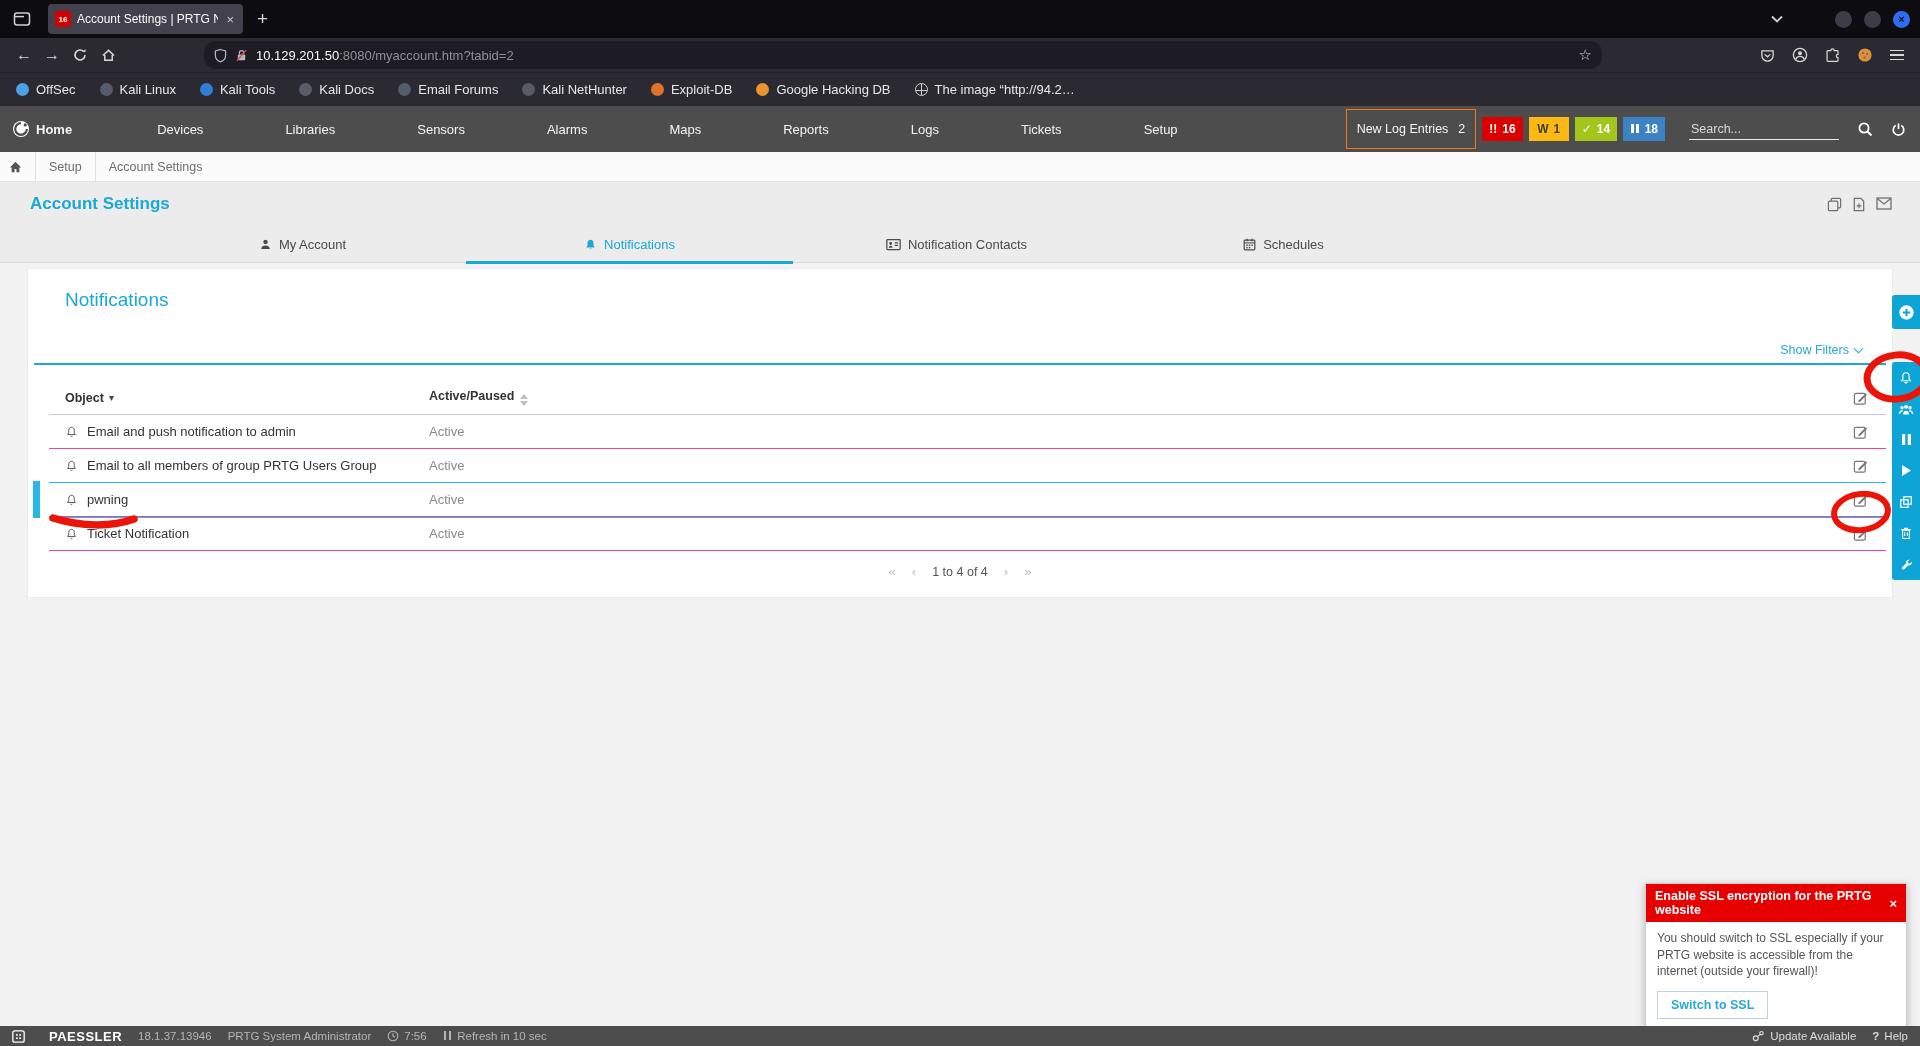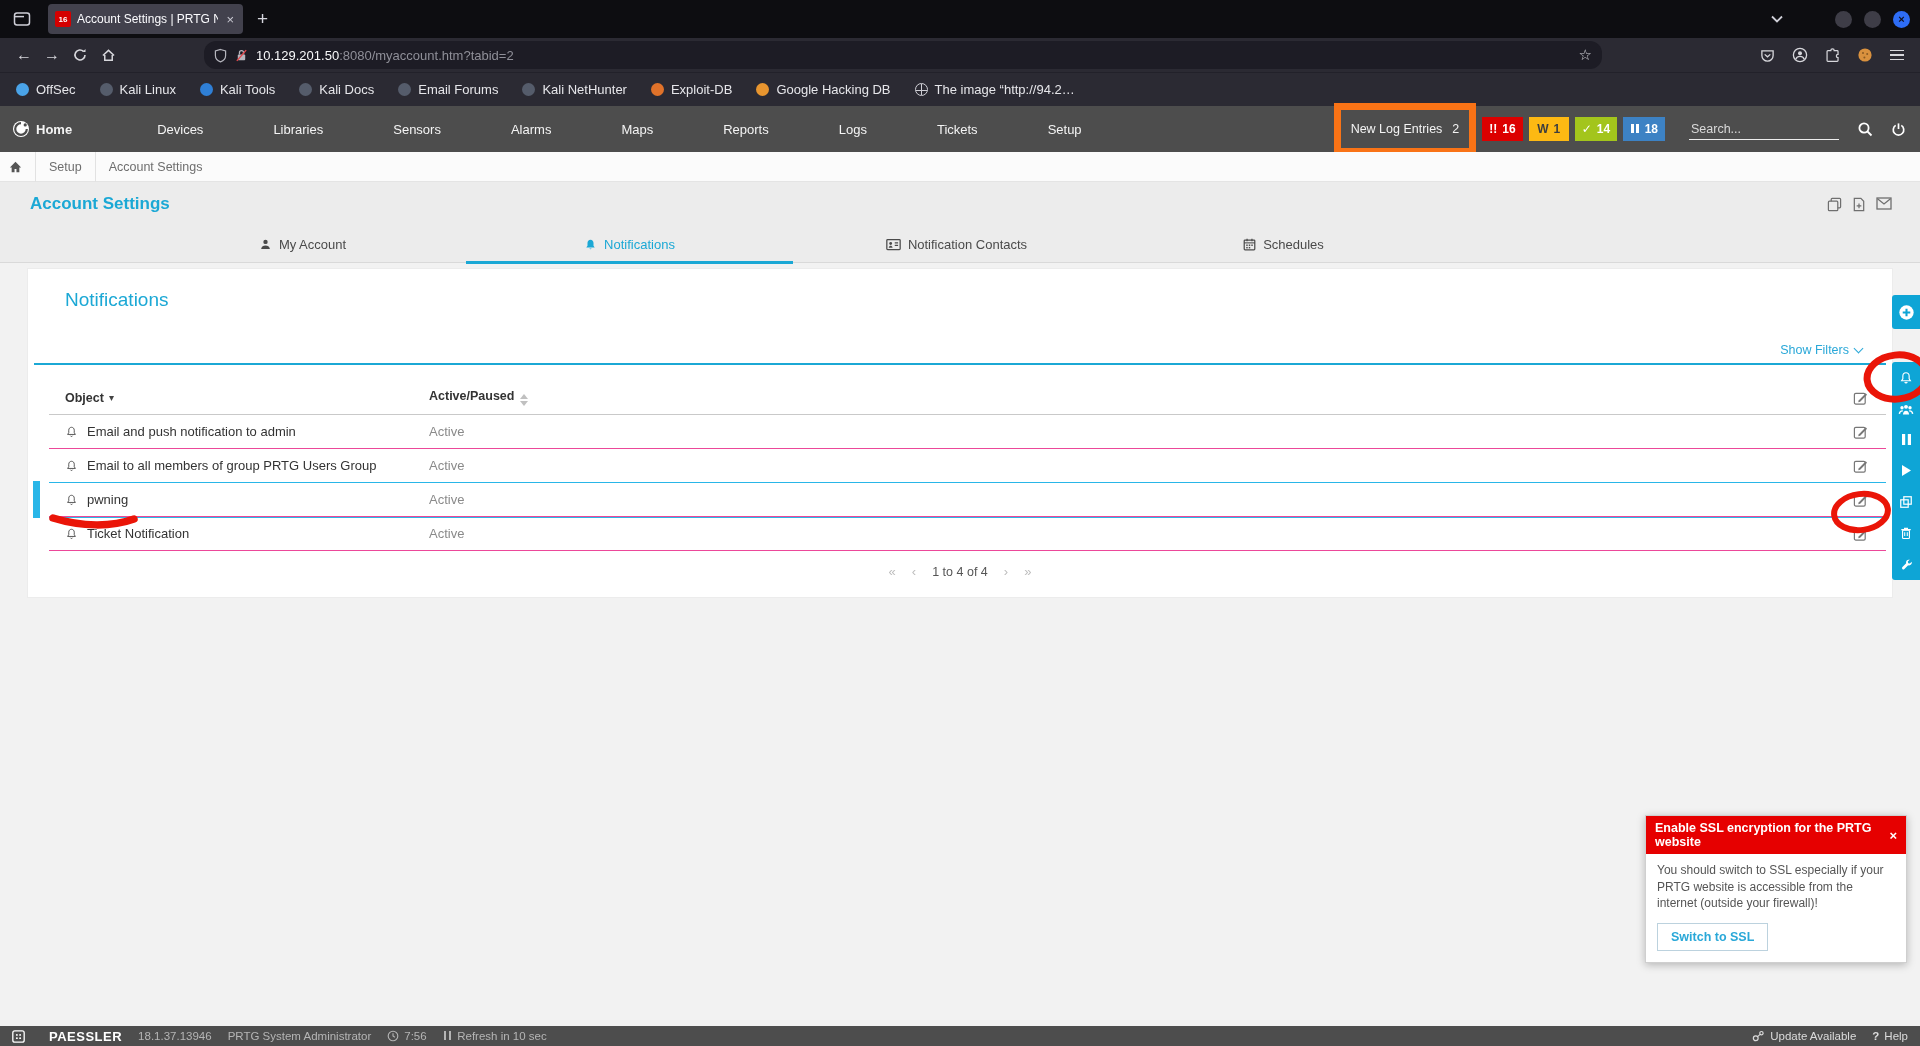--- a/index.html
+++ b/index.html
@@ -42,24 +42,24 @@
   .bm { display:flex; align-items:center; gap:7px; }
   .bm .dot { width:13px; height:13px; border-radius:50%; flex:0 0 13px; }
   .bm .globe { width:13px; height:13px; border:1.4px solid #cfcfd6; border-radius:50%; position:relative; }
   .bm .globe:before { content:""; position:absolute; left:50%; top:0; bottom:0; width:1px; background:#cfcfd6; }
   .bm .globe:after { content:""; position:absolute; top:50%; left:0; right:0; height:1px; background:#cfcfd6; }
 
   
   .prtgnav { position:absolute; top:106px; left:0; width:1920px; height:46px; background:#4d4d4d;
              display:flex; align-items:center; color:#f4f4f4; font-size:13px; }
   .brand { display:flex; align-items:center; gap:6px; margin-left:12px; font-weight:bold; }
-  .mainmenu { display:flex; margin-left:52px; gap:4px; }
+  .mainmenu { display:flex; margin-left:52px; gap:16px; }
   .mitem { padding:0 33px; cursor:pointer; }
   .nav-right { display:flex; align-items:center; margin-left:auto; gap:6px; padding-right:14px; }
-  .logbtn { border:7px solid #f97316; padding:12px 10px; font-size:12.5px; display:flex; gap:10px; align-items:center; }
+  .logbtn { border:1px solid #f97316; padding:12px 10px; font-size:12.5px; display:flex; gap:10px; align-items:center; }
   .badge { height:24px; min-width:40px; display:flex; align-items:center; justify-content:center;
            gap:5px; font-size:12px; font-weight:bold; padding:0 7px; color:#fff; }
   .badge.alarms { background:#dc0000; }
   .badge.warn  { background:#fdb913; color:#3e3e3e; }
   .badge.ok    { background:#a3c51c; }
   .badge.paused{ background:#3d82c4; }
   .pbars span { display:inline-block; width:2.6px; height:9px; background:currentColor; margin:0 1.1px; }
   .searchwrap { margin-left:18px; border-bottom:1px solid #ededed; }
   .searchwrap input { background:transparent; border:none; outline:none; width:150px; color:#fff;
                       font-size:12.5px; padding:3px 2px; font-family:inherit; }
@@ -117,21 +117,21 @@
 
   
   .side-add { position:absolute; top:295px; right:0; width:28px; height:34px; background:#0ea5d6;
               border-radius:3px 0 0 3px; display:flex; align-items:center; justify-content:center; color:#fff; }
   .side-tools { position:absolute; top:362px; right:0; width:28px; height:218px; background:#0ea5d6;
                 border-radius:3px 0 0 3px; display:flex; flex-direction:column; align-items:center;
                 justify-content:space-between; padding:9px 0; color:#fff; }
   .side-tools .sic { cursor:pointer; }
 
   
-  .ssl { position:absolute; left:1645px; top:815px; width:262px; background:#fff;
+  .ssl { position:absolute; left:1645px; top:883px; width:262px; background:#fff;
          border:1px solid #cfcfcf; box-shadow:0 2px 8px rgba(0,0,0,.25); font-size:12px; }
   .ssl-head { background:#e60000; color:#fff; font-weight:bold; font-size:12.5px;
               padding:5px 9px; display:flex; align-items:center; }
   .ssl-head .x { margin-left:auto; font-size:13px; cursor:pointer; }
   .ssl-body { padding:8px 11px 2px 11px; color:#555; line-height:1.38; }
   .ssl-body p { margin-bottom:7px; }
   .ssl-btn { margin:2px 0 11px 11px; background:#fff; border:1px solid #bcd2de; color:#2aa8d8;
              font-weight:bold; font-size:12.5px; padding:6px 13px; font-family:inherit; cursor:pointer; }
 
   

